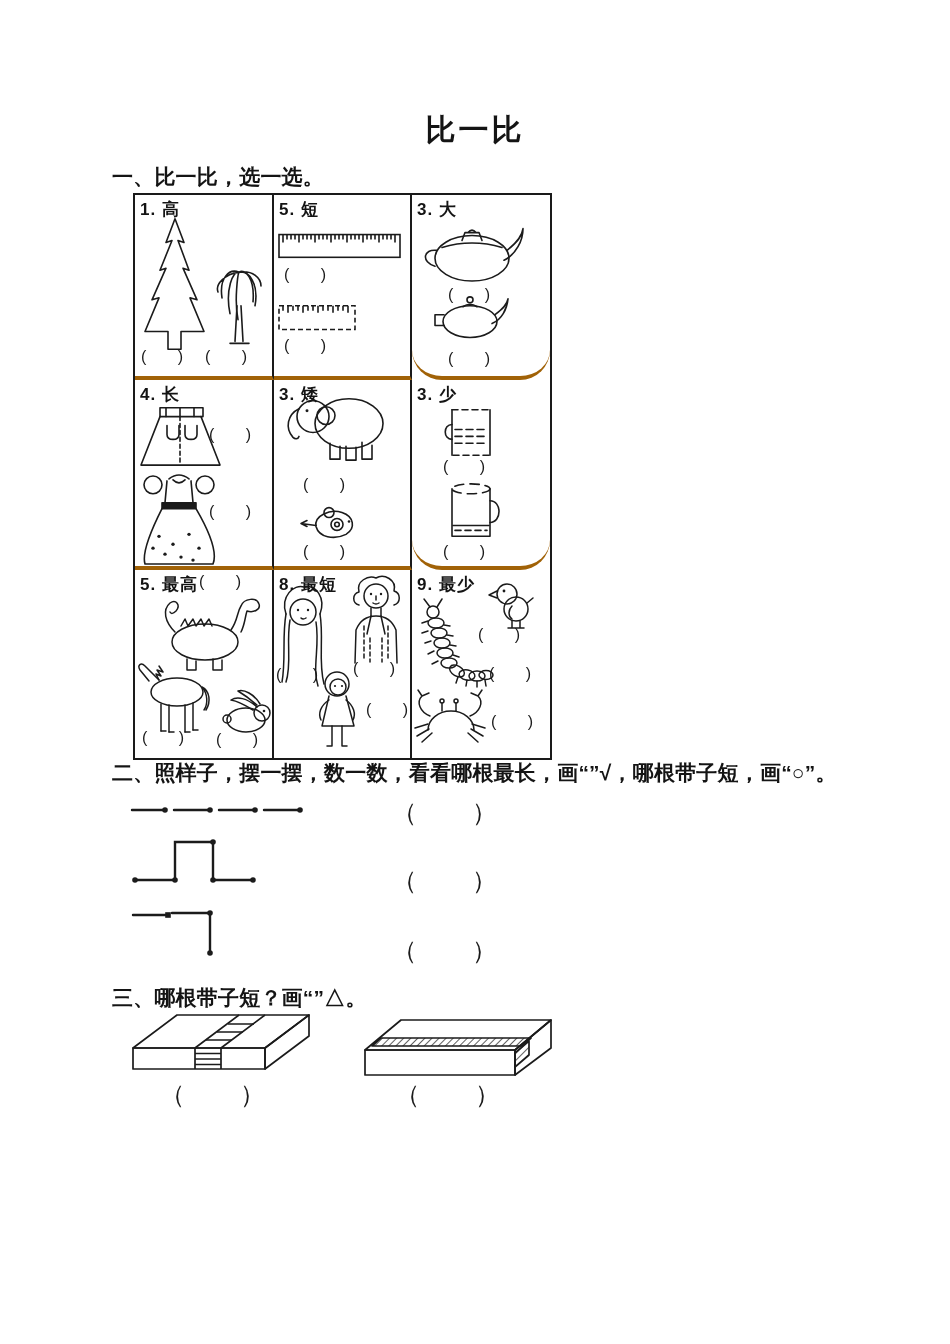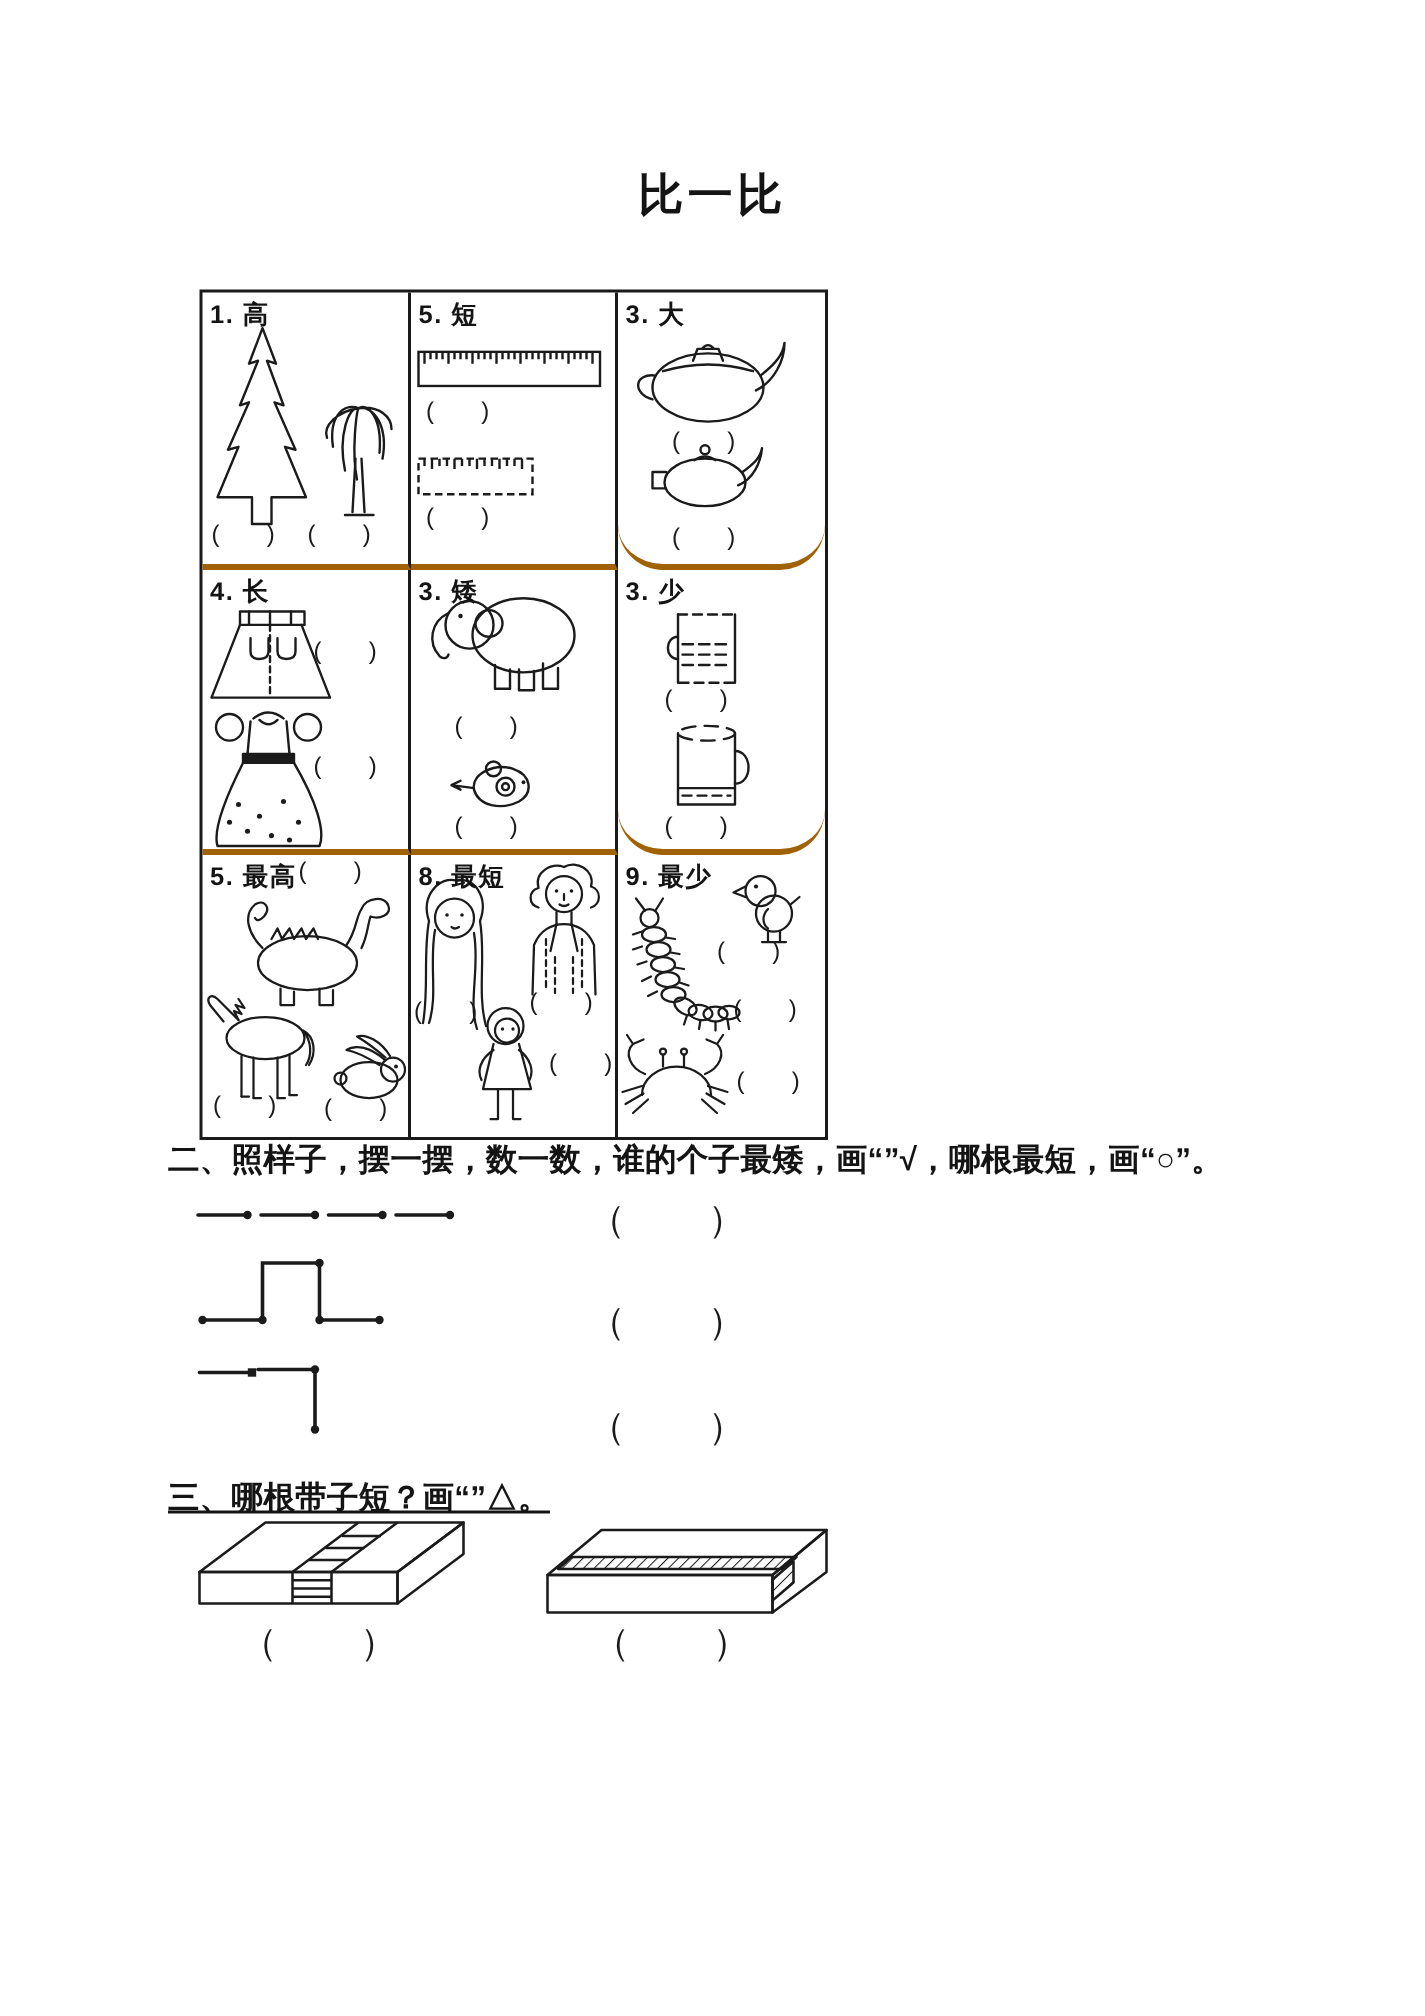--- a/index.html
+++ b/index.html
@@ -24,20 +24,21 @@
             word-spacing:48px;color:#1b1b1b;}
   .figsvg{position:absolute;}
 </style>
 </head>
 <body>
 
 <div class="page">
 
   <div class="title">比一比</div>
 
+  <div class="heading" style="top:163px;">一、比一比，选一选。</div>
 
   <div class="grid">
 
     <div class="cell">
       <svg viewBox="0 0 137 183" preserveAspectRatio="none">
         <g fill="none" stroke="#1b1b1b" stroke-width="1.6" stroke-linecap="round" stroke-linejoin="round">
           <g>
             <path d="M40,24 L31,48 L37,46 L25,76 L31,74 L17,106 L24,104 L10,138 L33,138 L33,156 L46,156 L46,138 L69,138 L55,104 L62,106 L48,74 L54,76 L43,46 L49,48 Z"></path>
           </g>
           <g>
@@ -288,21 +289,21 @@
           </g>
         </g>
       </svg>
       <span class="cell-label">9. 最少</span>
       <span class="blank" style="left:66px;top:56px;">( )</span>
       <span class="blank" style="left:77px;top:95px;">( )</span>
       <span class="blank" style="left:79px;top:143px;">( )</span>
     </div>
   </div>
 
-  <div class="heading" style="top:759px;">二、照样子，摆一摆，数一数，谁的个子最矮，画“”√，哪根最短，画“○”。</div>
+  <div class="heading" style="top:759px;">二、照样子，摆一摆，数一数，看看哪根最长，画“”√，哪根带子短，画“○”。</div>
 
   <svg class="figsvg" style="left:110px;top:795px;width:240px;height:165px;" viewBox="0 0 240 165">
     <g stroke="#1b1b1b" stroke-width="2.4" fill="none" stroke-linecap="round">
       <g>
         <path d="M22,15 H55 M64,15 H100 M109,15 H145 M154,15 H190"></path>
       </g>
       <g>
         <path d="M25,85 H65 V47 H103 V85 H143"></path>
       </g>
       <g>
@@ -321,21 +322,21 @@
         <circle cx="143" cy="85" r="2.8"></circle>
       <rect x="55.2" y="117.2" width="5.6" height="5.6"></rect>
       <circle cx="100" cy="118" r="2.8"></circle>
         <circle cx="100" cy="158" r="2.8"></circle>
     </g>
   </svg>
   <span class="blank-lg" style="left:392px;top:796px;">（ ）</span>
   <span class="blank-lg" style="left:392px;top:864px;">（ ）</span>
   <span class="blank-lg" style="left:392px;top:934px;">（ ）</span>
 
-  <div class="heading" style="top:984px;text-decoration:underline;">三、哪根带子短？画“”△。</div>
+  <div class="heading" style="top:984px;">三、哪根带子短？画“”△。</div>
 
   <svg class="figsvg" style="left:125px;top:1005px;width:430px;height:80px;" viewBox="0 0 430 80">
     <defs>
       <pattern id="hatch" patternUnits="userSpaceOnUse" width="5" height="5" patternTransform="rotate(45)">
         <line x1="0" y1="0" x2="0" y2="5" stroke="#1b1b1b" stroke-width="1.4"></line>
       </pattern>
     </defs>
     <g fill="none" stroke="#1b1b1b" stroke-width="1.7" stroke-linejoin="round">
       <g>
         <path d="M8,43 L52,10 H184 L140,43 Z"></path>

